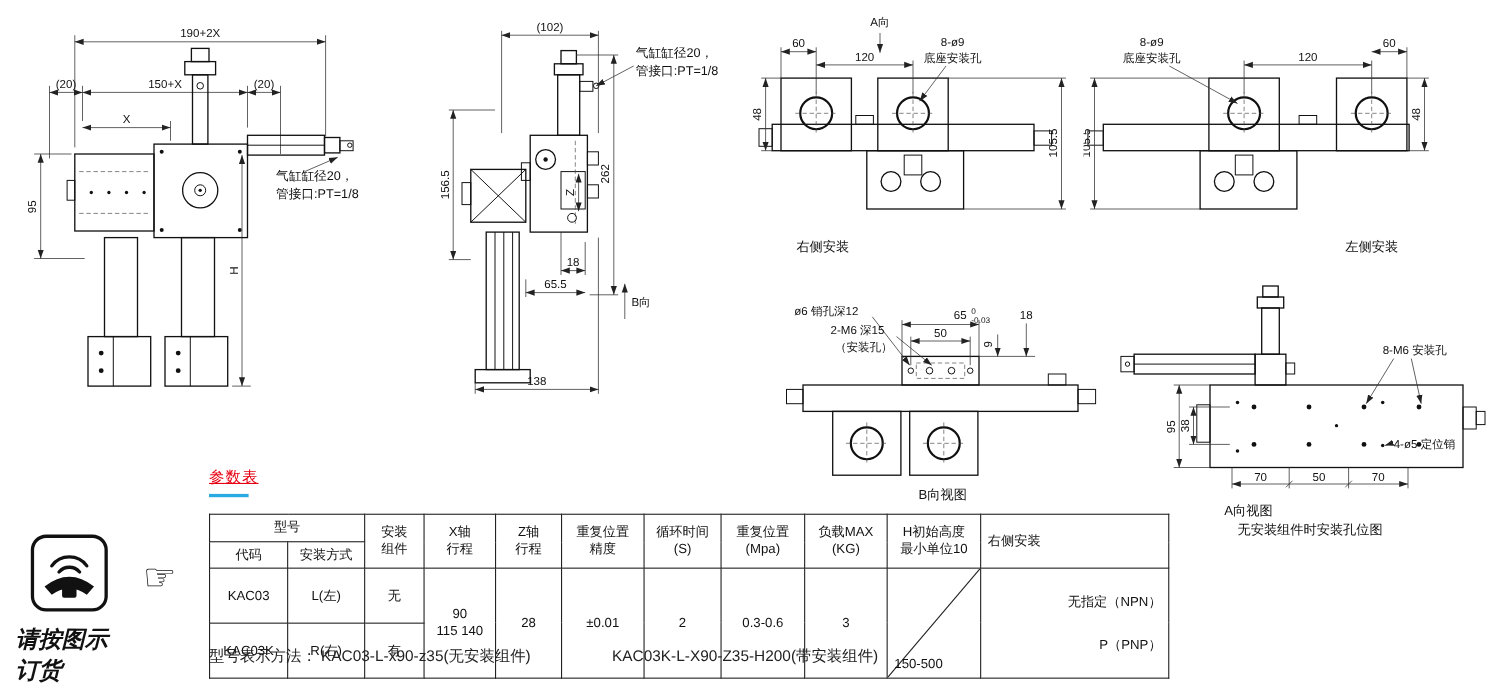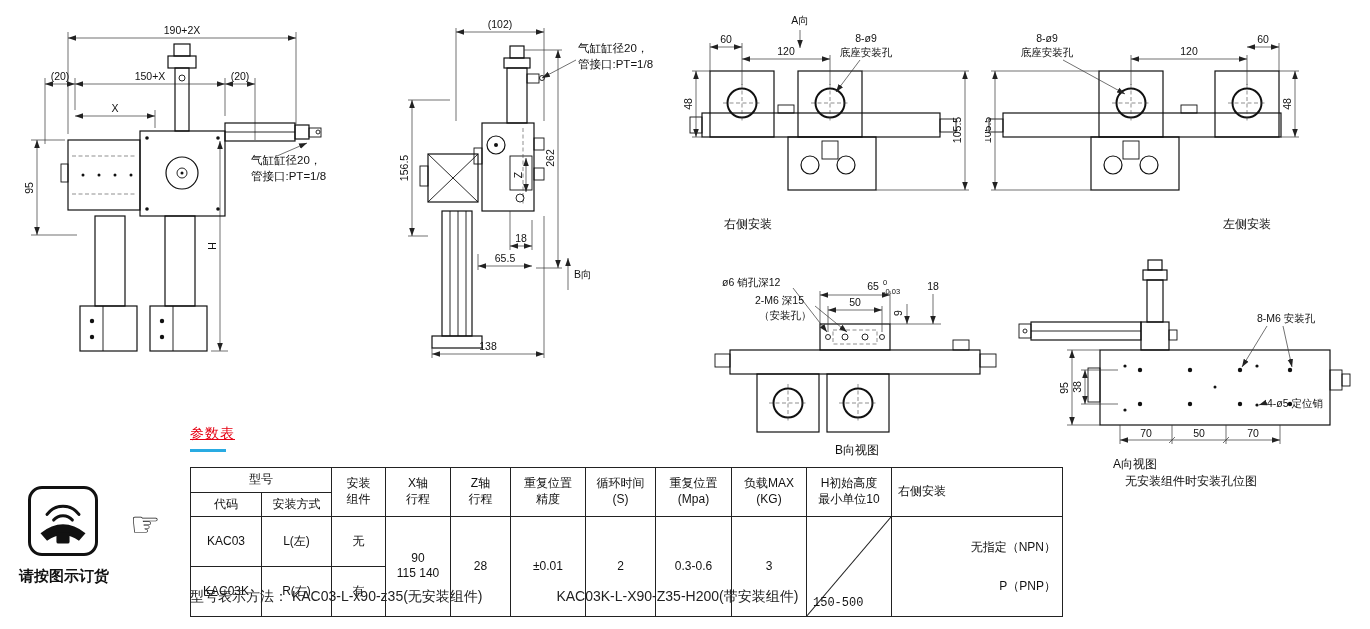--- a/index.html
+++ b/index.html
@@ -17,35 +17,35 @@
   .dot { fill:#111; stroke:none; }
   text.d    { font-size:10.5px; fill:#111; }
   text.sm   { font-size:7.5px;  fill:#111; }
   text.note { font-size:11.5px; fill:#111; }
   text.cap  { font-size:12px;   fill:#111; }
 
   
   .phone-box { border:3px solid #111; border-radius:14px; width:70px; height:70px;
                display:flex; align-items:center; justify-content:center; }
   .ph { fill:none; stroke:#111; stroke-width:3.2; stroke-linecap:round; }
-  .order-label { width:100px; text-align:center; font-size:15px; font-weight:700; color:#111; }
+  .order-label { width:100px; text-align:left; font-size:21px; font-weight:700; color:#111;font-style:italic; }
   .hand { font-size:34px; color:#111; }
 
   
   .ptitle { color:#e60012; font-size:14px; letter-spacing:1px;text-decoration:underline; }
   .punder { width:36px; height:3px; background:#29abe2; margin-top:6px; }
 
   
   .param-table { border-collapse:collapse; table-layout:fixed; font-size:12px; color:#111; background:#fff; }
   .param-table td { border:1px solid #222; text-align:center; vertical-align:middle;
                     padding:1px 2px; white-space:pre-line; line-height:1.3;margin-left:34px; }
   .param-table td.left { text-align:left; padding-left:6px; }
   .output-cell { text-align:left !important; padding:2px 6px !important; }
   .output-cell div { line-height:24px;text-align:right; }
-  .diag-cell { position:relative; padding:0 !important;font-family:Liberation Mono, monospace; }
+  .diag-cell { position:relative; padding:0 !important; }
   .diag-line { position:absolute; left:0; top:0; width:100%; height:100%; }
   .diag-val  { position:absolute; left:6px; bottom:4px; }
 
   .footer { font-size:14px; color:#222; }
   .footer .gap { margin-left:70px; }
 </style>
 </head>
 <body>
 
 <div class="stage">

